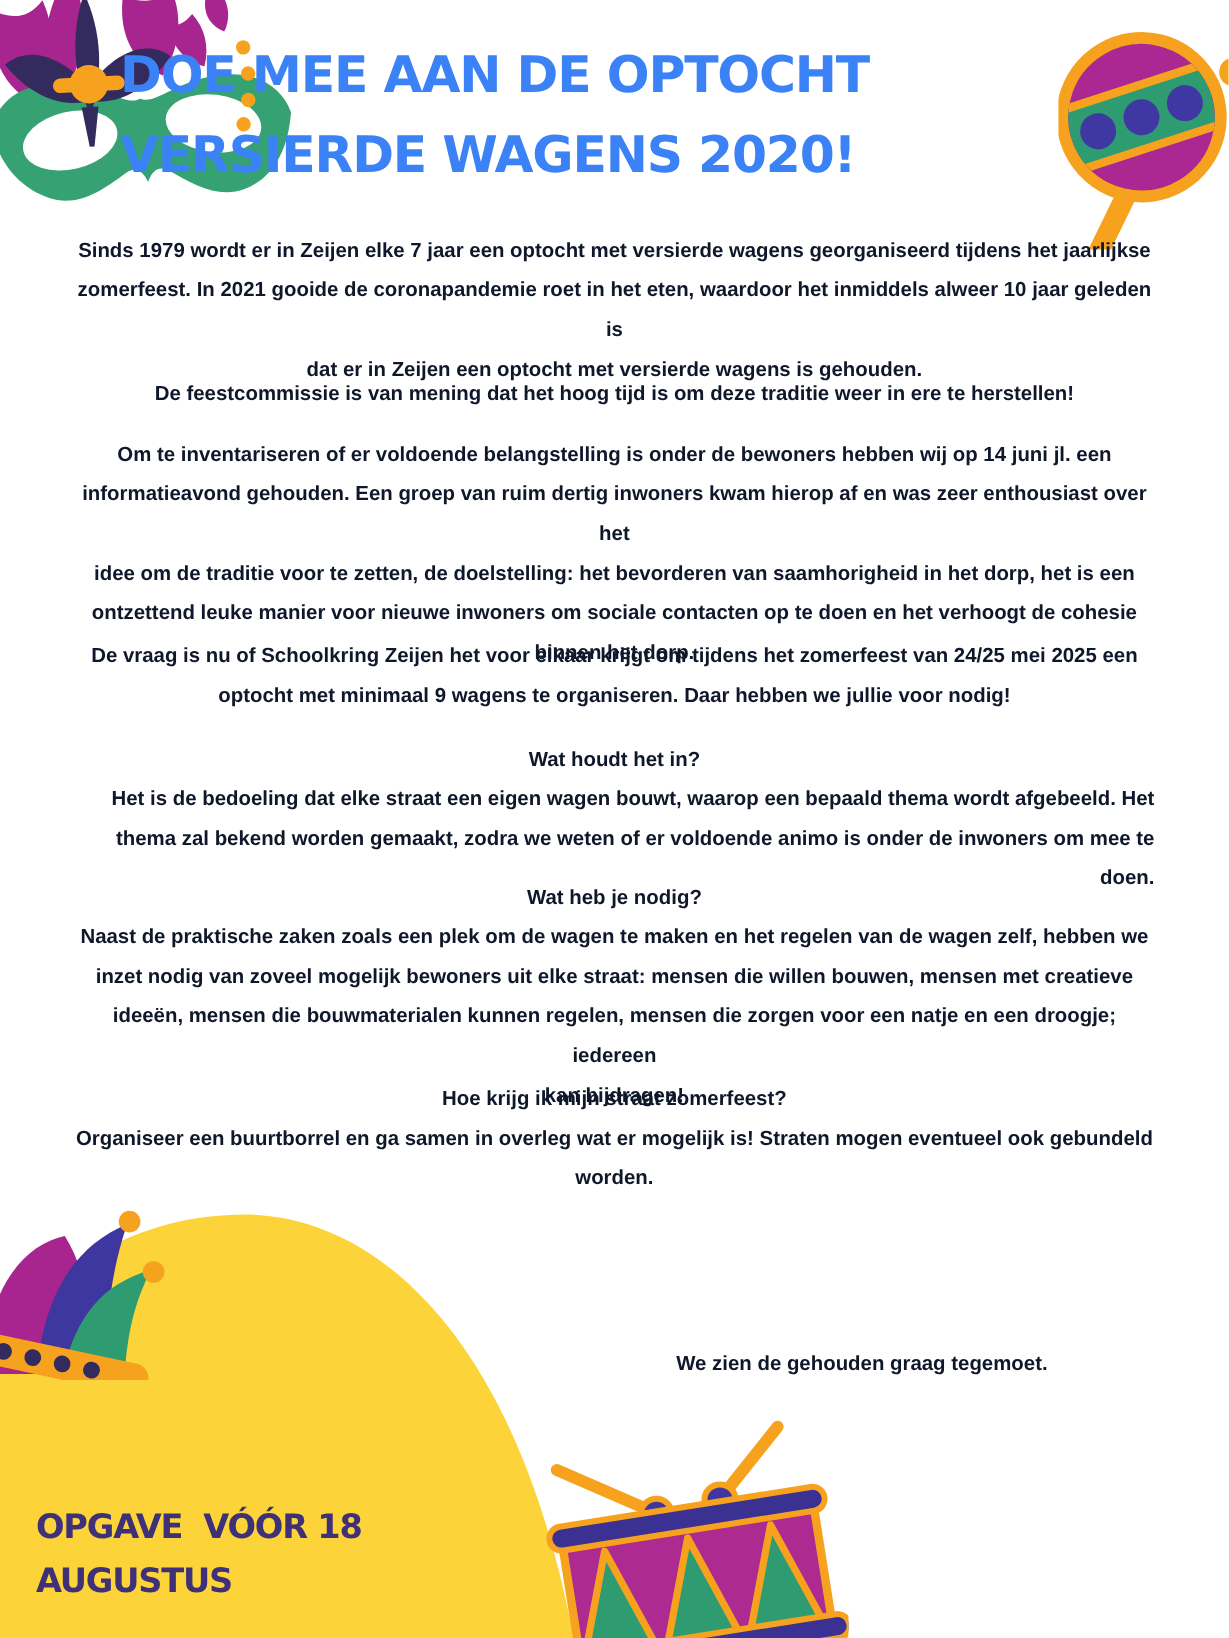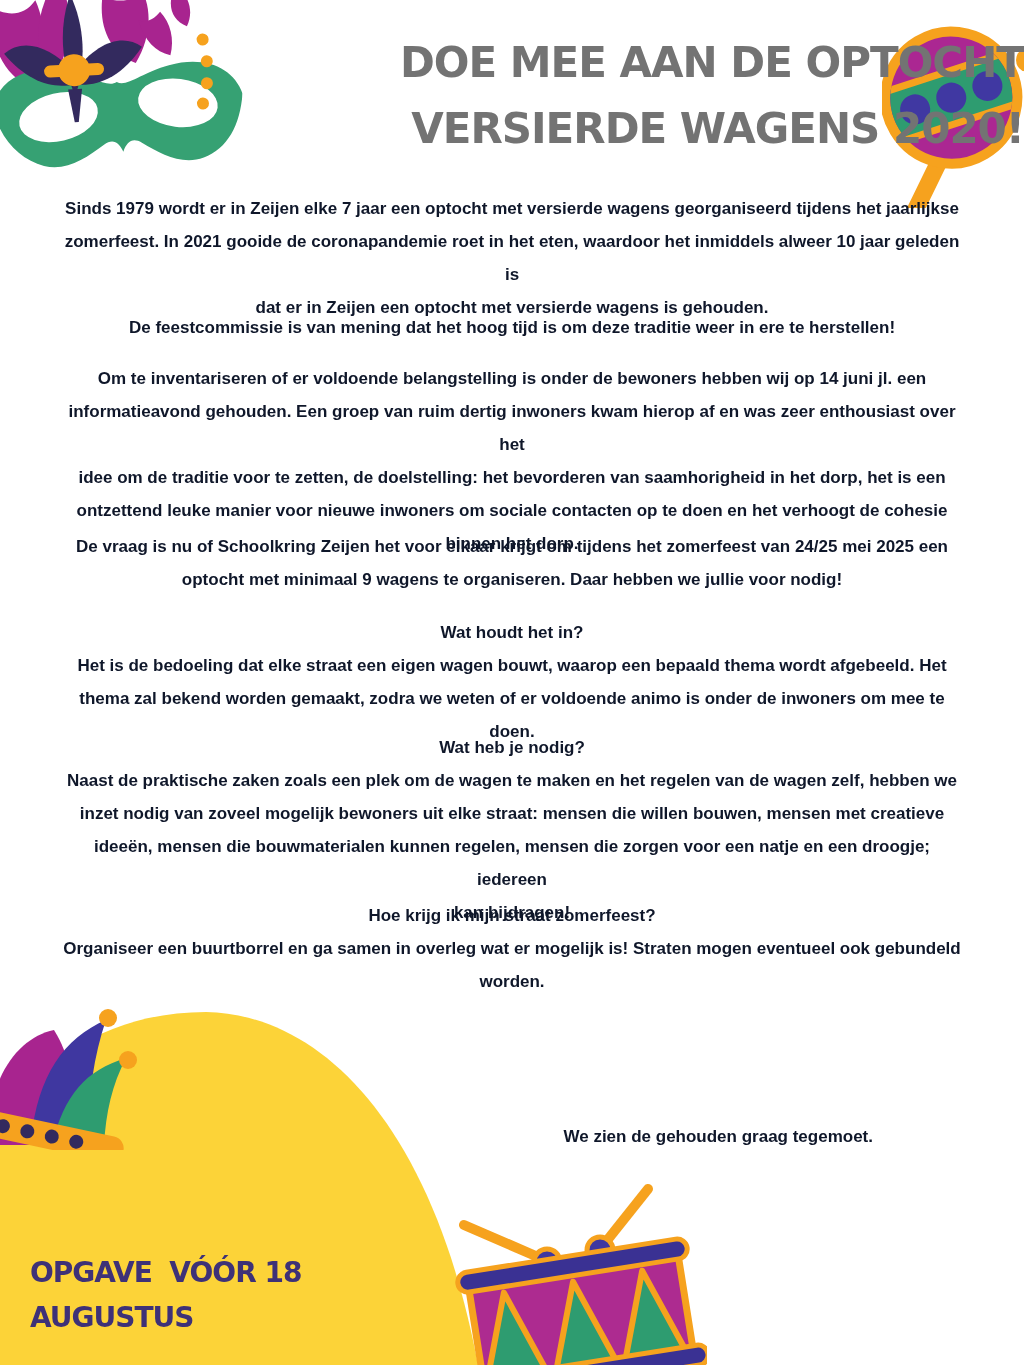--- a/index.html
+++ b/index.html
@@ -12,22 +12,22 @@
   }
   .abs{position:absolute;}
   
   .display{
     font-family:"DejaVu Sans", sans-serif;
     font-weight:bold;
     letter-spacing:-1px;
   }
   #title{
     left:100px;right:0;top:30px;
-    text-align:right;
-    color:#737373;
+    text-align:left;
+    color:#3b82f6;
     font-size:42px;line-height:66px;
   }
   .bodytext{
     color:#0f172a;
     font-weight:bold;
     font-size:17px;
     line-height:33px;
     text-align:center;
     white-space:pre-line;
   }
@@ -142,21 +142,21 @@
   <div class="abs bodytext maincol" style="top:362px;">Om te inventariseren of er voldoende belangstelling is onder de bewoners hebben wij op 14 juni jl. een
 informatieavond gehouden. Een groep van ruim dertig inwoners kwam hierop af en was zeer enthousiast over het
 idee om de traditie voor te zetten, de doelstelling: het bevorderen van saamhorigheid in het dorp, het is een
 ontzettend leuke manier voor nieuwe inwoners om sociale contacten op te doen en het verhoogt de cohesie
 binnen het dorp.</div>
 
   <div class="abs bodytext maincol" style="top:530px;">De vraag is nu of Schoolkring Zeijen het voor elkaar krijgt om tijdens het zomerfeest van 24/25 mei 2025 een
 optocht met minimaal 9 wagens te organiseren. Daar hebben we jullie voor nodig!</div>
 
   <div class="abs bodytext maincol" style="top:616px;">Wat houdt het in?</div>
-  <div class="abs bodytext maincol" style="top:649px;">Het is de bedoeling dat elke straat een eigen wagen bouwt, waarop een bepaald thema wordt afgebeeld. Het
+  <div class="abs bodytext maincol" style="top:649px;text-align:right;">Het is de bedoeling dat elke straat een eigen wagen bouwt, waarop een bepaald thema wordt afgebeeld. Het
 thema zal bekend worden gemaakt, zodra we weten of er voldoende animo is onder de inwoners om mee te doen.</div>
 
   <div class="abs bodytext maincol" style="top:731px;">Wat heb je nodig?</div>
   <div class="abs bodytext maincol" style="top:764px;">Naast de praktische zaken zoals een plek om de wagen te maken en het regelen van de wagen zelf, hebben we
 inzet nodig van zoveel mogelijk bewoners uit elke straat: mensen die willen bouwen, mensen met creatieve
 ideeën, mensen die bouwmaterialen kunnen regelen, mensen die zorgen voor een natje en een droogje; iedereen
 kan bijdragen!</div>
 
   <div class="abs bodytext maincol" style="top:899px;">Hoe krijg ik mijn straat zomerfeest?</div>
   <div class="abs bodytext maincol" style="top:932px;">Organiseer een buurtborrel en ga samen in overleg wat er mogelijk is! Straten mogen eventueel ook gebundeld

